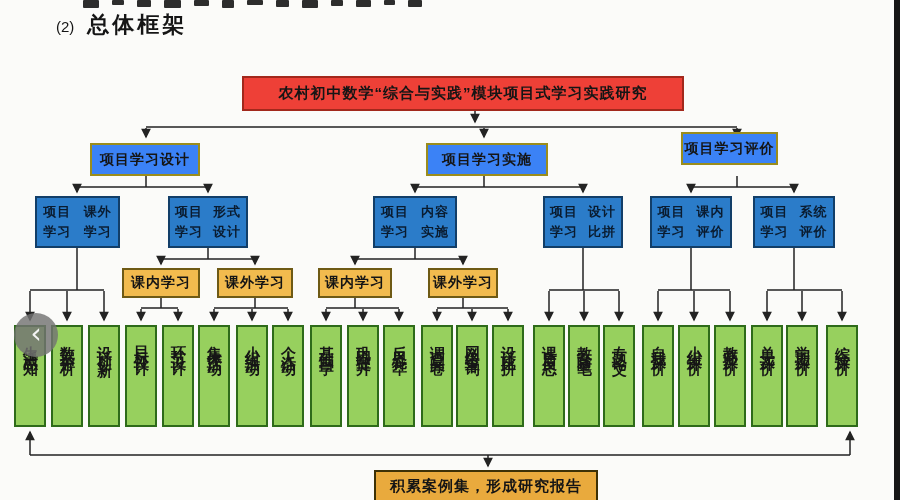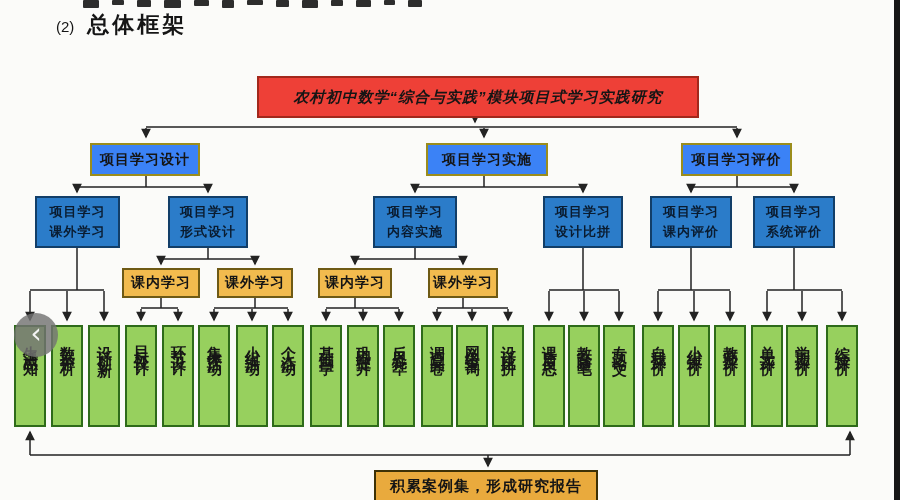--- a/index.html
+++ b/index.html
@@ -8,21 +8,21 @@
   .frag-row{position:absolute;left:83px;top:0;height:9px;display:flex;align-items:flex-start;gap:13px;}
   .frag-row span{display:block;background:#2d2d2d;border-radius:1px;}
   .heading{position:absolute;left:56px;top:10px;display:flex;align-items:baseline;gap:13px;color:#151515;}
   .heading .num{font-size:15px;}
   .heading .txt{font-size:22px;font-weight:bold;letter-spacing:3px;}
   .node{position:absolute;box-sizing:border-box;display:flex;align-items:center;justify-content:center;
         text-align:center;font-weight:bold;color:#151515;}
   .root-node{background:#ee4037;border:2px solid #a2281c;font-size:15px;letter-spacing:1px;z-index:3;}
   .phase{background:#3b82f6;border:2px solid #9b8d1c;font-size:14px;letter-spacing:1px;z-index:3;}
   .strategy{background:#2b7cc9;border:2px solid #123e68;font-size:13px;z-index:3;
-            flex-direction:column;line-height:20px;color:#0a1c30;letter-spacing:1px;}
+            flex-direction:row;line-height:20px;color:#0a1c30;letter-spacing:1px;}
   .mode{background:#f2bb4e;border:2px solid #6e5a15;font-size:14px;letter-spacing:1px;z-index:3;}
   .leaf{background:#97d05e;border:2px solid #2e6b1a;width:32px;height:102px;top:325px;z-index:3;
         align-items:flex-start;}
   .leaf span{writing-mode:vertical-rl;text-orientation:upright;font-size:15px;font-weight:bold;
              letter-spacing:5px;padding-top:7px;color:#161616;}
   .outcome{background:#e9aa3d;border:2px solid #3d3106;font-size:15px;letter-spacing:1px;z-index:3;}
   #connectors{position:absolute;left:0;top:0;z-index:2;pointer-events:none;}
   #connectors .ln{stroke:#232323;stroke-width:1.5;fill:none;}
   .back-btn{position:absolute;left:14px;top:313px;width:44px;height:44px;border-radius:50%;
             background:rgba(115,115,115,0.82);color:#f4f4f4;display:flex;align-items:center;
@@ -114,25 +114,25 @@
     <line class="ln" marker-end="url(#ah)" x1="363" y1="309" x2="363" y2="320"></line>
     <line class="ln" marker-end="url(#ah)" x1="399" y1="309" x2="399" y2="320"></line>
     <line class="ln" marker-end="url(#ah)" x1="437" y1="309" x2="437" y2="320"></line>
     <line class="ln" marker-end="url(#ah)" x1="472" y1="309" x2="472" y2="320"></line>
     <line class="ln" marker-end="url(#ah)" x1="508" y1="309" x2="508" y2="320"></line>
     <line class="ln" marker-end="url(#ah)" x1="30" y1="455" x2="30" y2="432"></line>
     <line class="ln" marker-end="url(#ah)" x1="850" y1="455" x2="850" y2="432"></line>
     <line class="ln" marker-end="url(#ah)" x1="488" y1="455" x2="488" y2="466"></line>
   </svg>
 
-  <div class="node root-node" style="left:257px;top:76px;width:442px;height:42px;font-style:italic;">农村初中数学“综合与实践”模块项目式学习实践研究</div>
+  <div class="node root-node" style="left:242px;top:76px;width:442px;height:35px;">农村初中数学“综合与实践”模块项目式学习实践研究</div>
 
   <div class="node phase" style="left:90px;top:143px;width:110px;height:33px;">项目学习设计</div>
   <div class="node phase" style="left:426px;top:143px;width:122px;height:33px;">项目学习实施</div>
-  <div class="node phase" style="left:681px;top:143px;width:111px;height:33px;">项目学习评价</div>
+  <div class="node phase" style="left:681px;top:132px;width:97px;height:33px;">项目学习评价</div>
 
   <div class="node strategy" style="left:35px;top:196px;width:85px;height:52px;">
     <div>项目学习</div>
     <div>课外学习</div>
   </div>
   <div class="node strategy" style="left:168px;top:196px;width:80px;height:52px;">
     <div>项目学习</div>
     <div>形式设计</div>
   </div>
   <div class="node strategy" style="left:373px;top:196px;width:84px;height:52px;">

